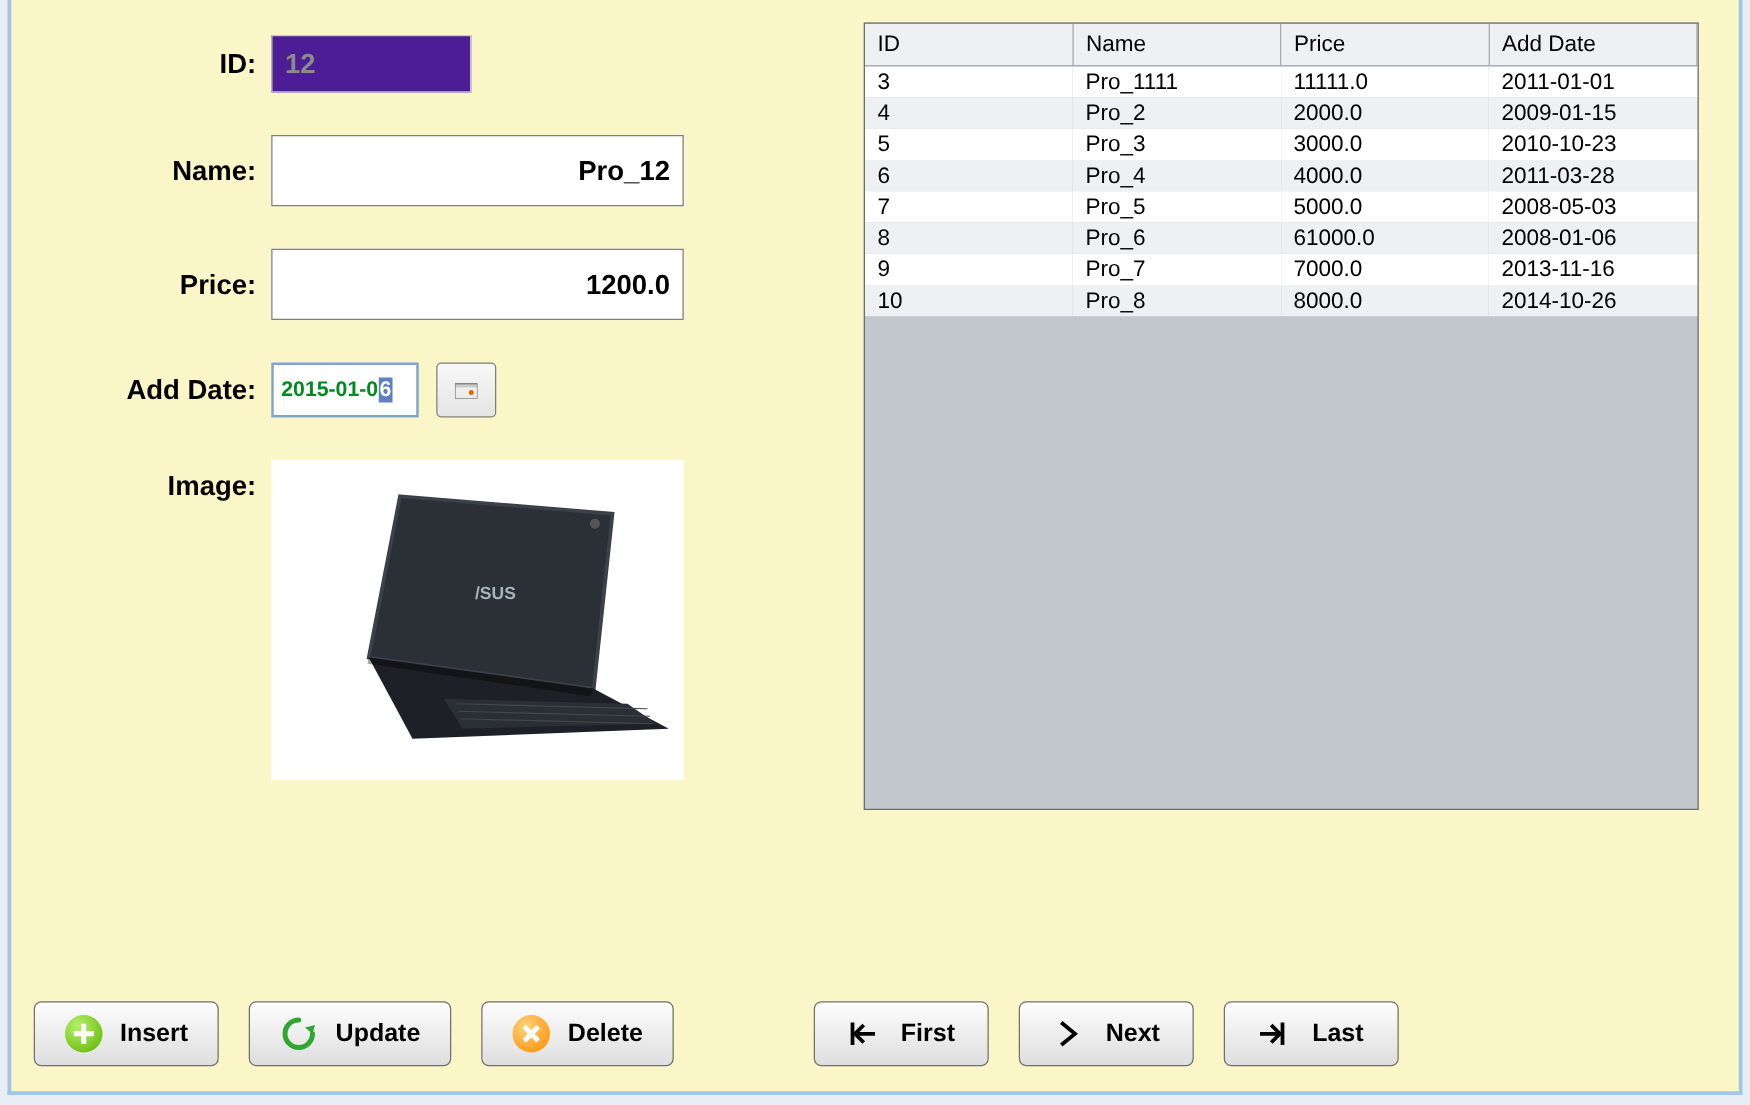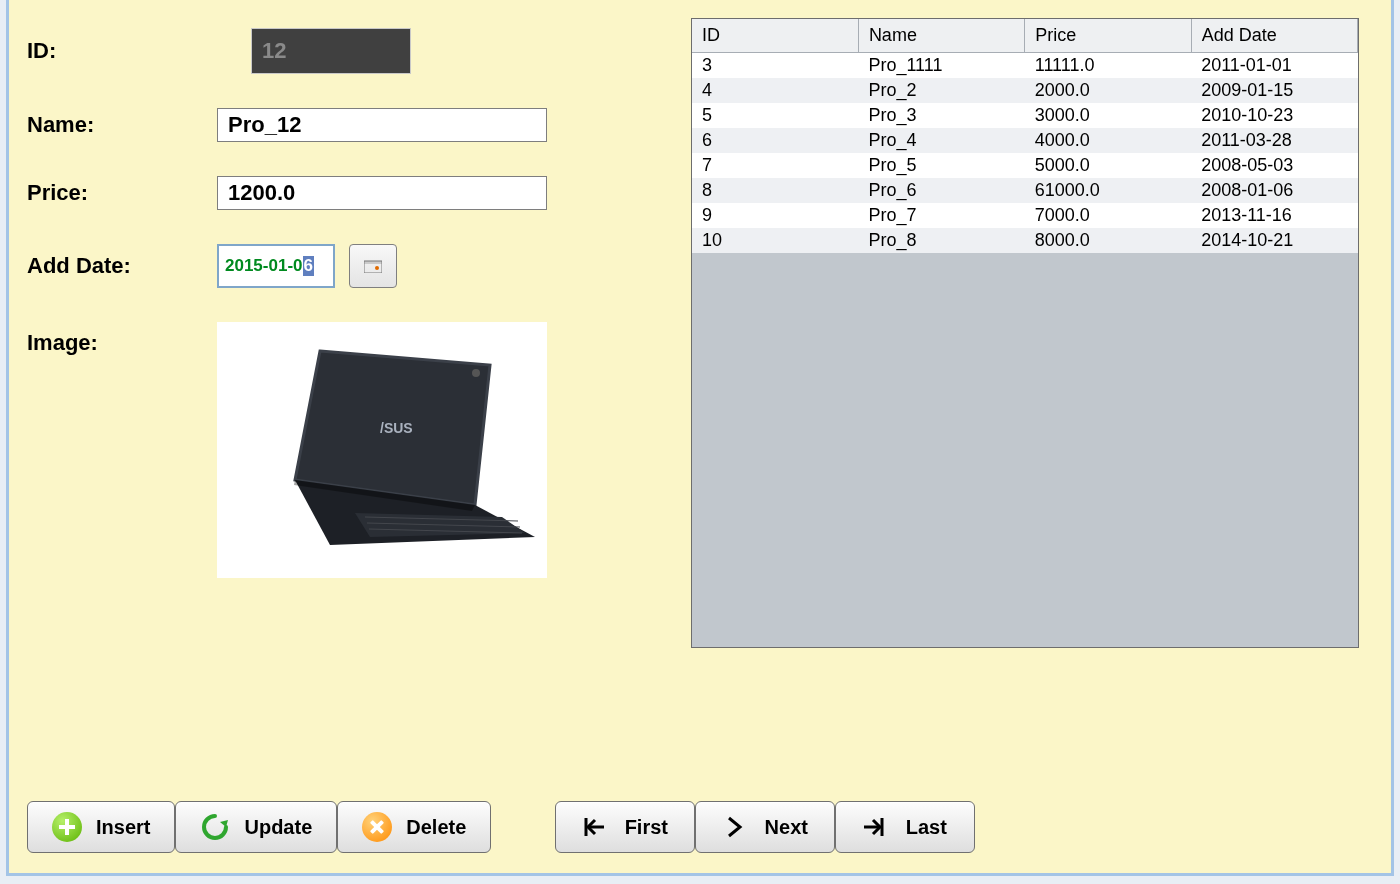--- a/index.html
+++ b/index.html
@@ -25,47 +25,47 @@
     width: 640px;
   }
   .form-row {
     display: flex;
     align-items: center;
     margin: 10px 0 34px 0;
   }
   .form-row.tight { margin-bottom: 18px; }
   .form-label {
     width: 190px;
-    text-align: left;
+    text-align: right;
     padding-right: 12px;
     font-size: 22px;
     font-weight: bold;
     color: #000;
   }
   .id-box {
     width: 160px;
     height: 46px;
-    background: #404040;
+    background: #4c1d95;
     border: 1px solid #c8c8c8;
     padding: 0 10px;
     display: flex; align-items: center;
     color: #8a8a8a;
     font-size: 22px;
     font-weight: bold;
-    margin-left: 34px;
   }
   .text-input {
     width: 330px;
-    height: 34px;
+    height: 57px;
     border: 1px solid #7e7e7e;
     padding: 0 10px;
     font-size: 22px;
     font-weight: bold;
     color: #000;
     background: #fff;
+    text-align: right;
   }
   .date-row { display: flex; align-items: flex-end; }
   .date-input {
     width: 118px;
     height: 44px;
     border: 2px solid #7fa6c9;
     padding: 0 6px;
     font-size: 17px;
     font-weight: bold;
     color: #008a1f;
@@ -138,20 +138,21 @@
   .tbl tr.even td { background: #fff; }
   .tbl tr.odd  td { background: #eef0f3; }
 
   
   .btn-row {
     position: absolute;
     left: 18px; right: 18px; bottom: 18px;
     height: 56px;
     display: flex;
     align-items: center;
+    gap: 24px;
   }
   .spacer { flex: 0 0 64px; }
   .btn {
     height: 52px;
     border: 1px solid #707070;
     border-radius: 6px;
     background: linear-gradient(#fdfdfd,#dedede);
     box-shadow: 0 1px 0 #fff inset;
     display:flex; align-items:center; justify-content:center;
     gap: 14px;
@@ -304,21 +305,21 @@
           <tr class="even">
             <td>9</td>
             <td>Pro_7</td>
             <td>7000.0</td>
             <td>2013-11-16</td>
           </tr>
           <tr class="odd">
             <td>10</td>
             <td>Pro_8</td>
             <td>8000.0</td>
-            <td>2014-10-21</td>
+            <td>2014-10-26</td>
           </tr>
         </tbody>
     </table>
   </div>
 
   <div class="btn-row">
     <button class="btn">
       <span class="circ green"></span>
       <span class="lbl">Insert</span>
     </button>

